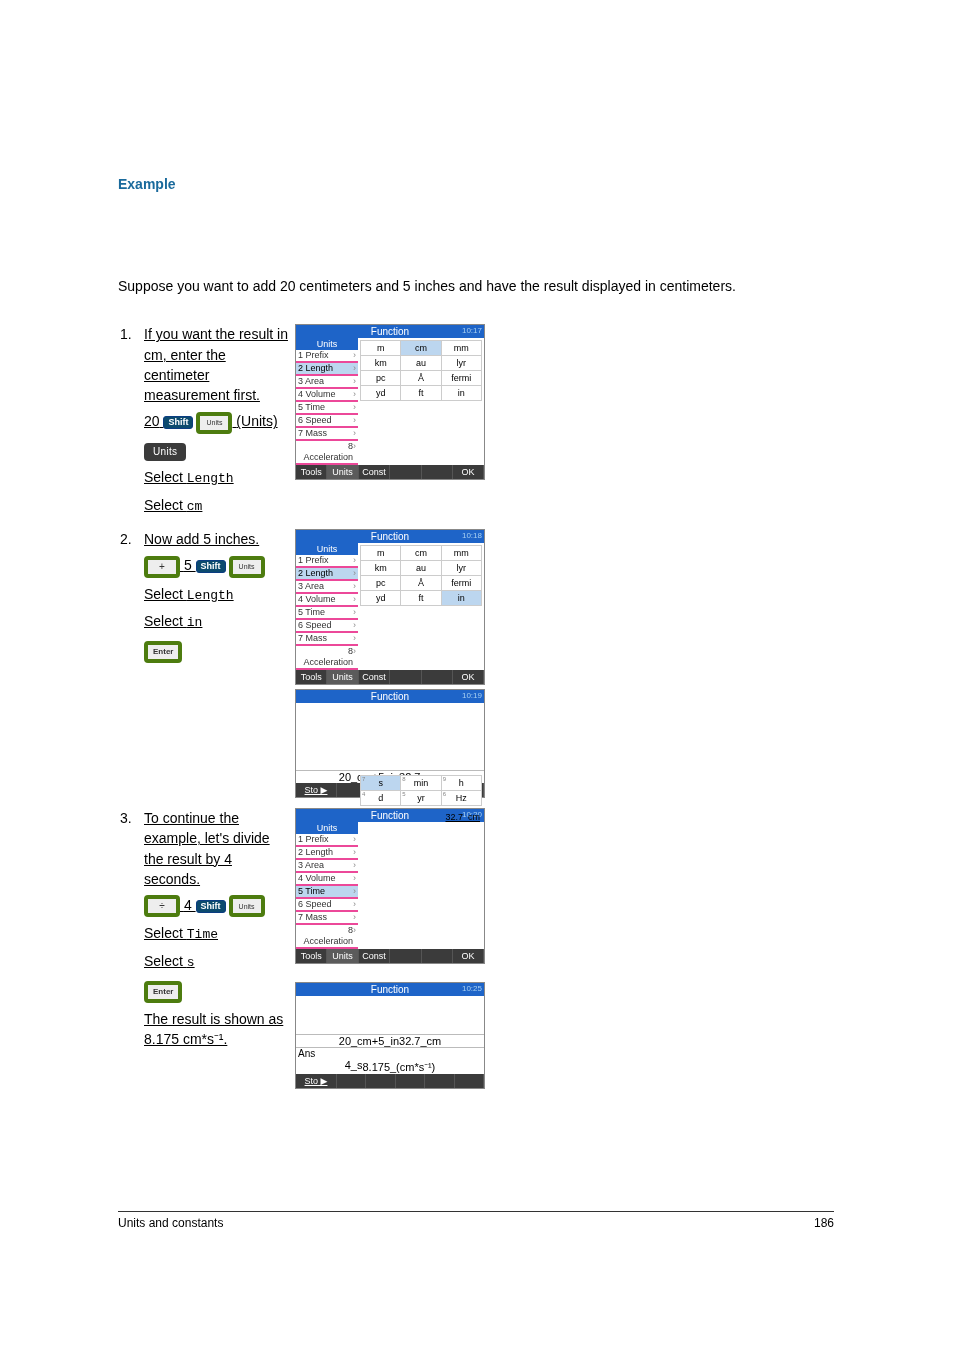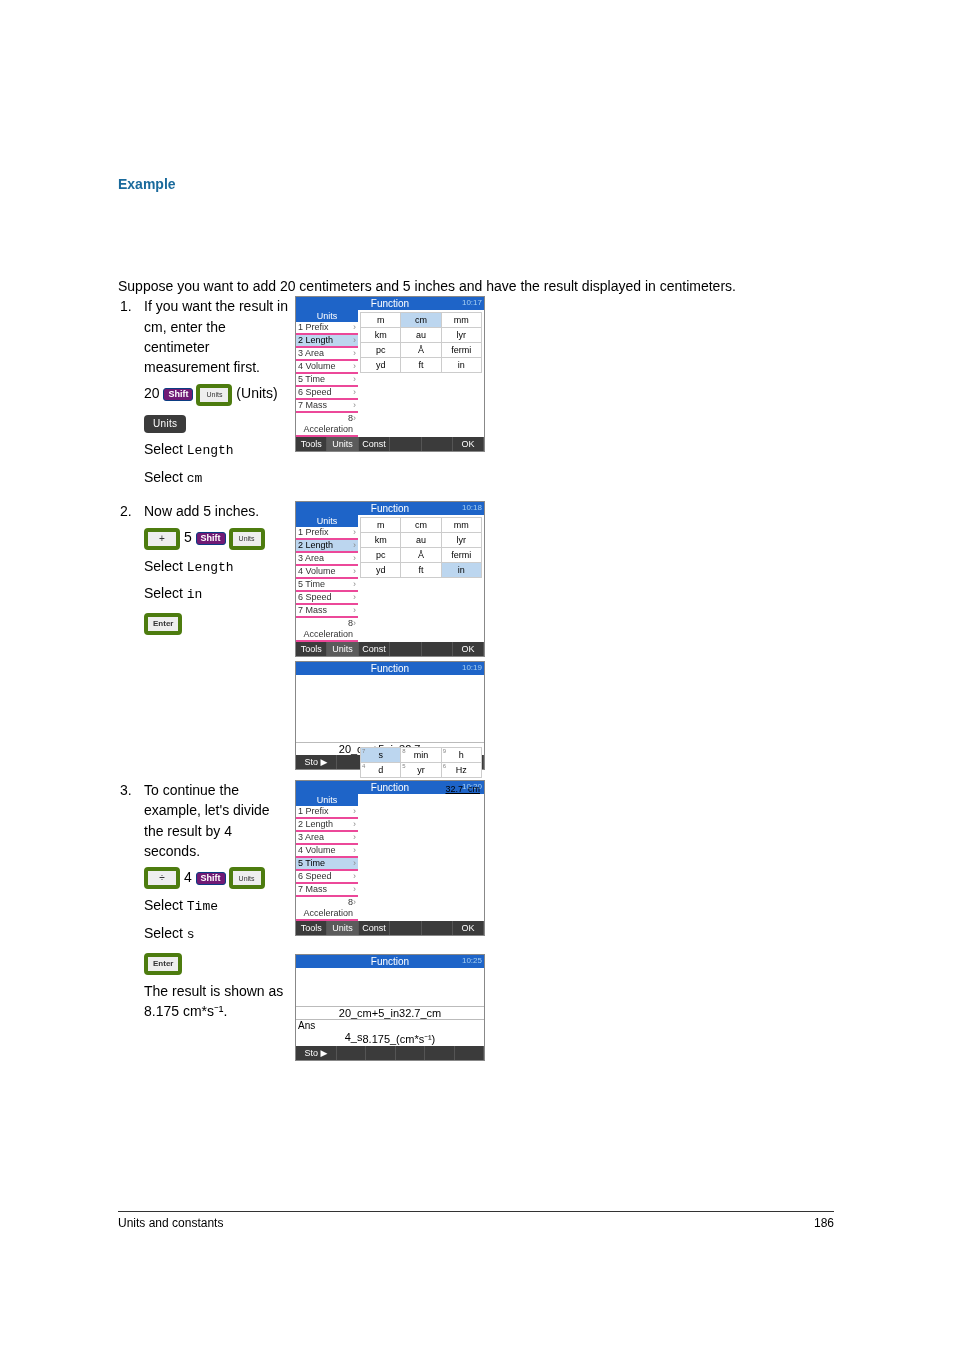--- a/index.html
+++ b/index.html
@@ -27,21 +27,21 @@
     color: #1a6a9c;
     font-size: 14px;
   }
   .main-col {
     flex: 1;
     color: #000;
   }
   .intro {
     font-size: 14px;
     line-height: 1.45;
-    margin-bottom: 0;
+    margin-bottom: 28px;
   }
   ol.steps {
     margin: 0;
     padding: 0;
     list-style: none;
   }
   ol.steps li {
     display: flex;
     align-items: flex-start;
     margin-bottom: 6px;
@@ -57,35 +57,36 @@
   .step-body {
     flex: 1;
     display: flex;
     align-items: flex-start;
   }
   .step-text {
     width: 145px;
     flex: 0 0 145px;
     font-size: 14px;
     line-height: 1.45;
+    text-decoration: underline;
   }
   .step-screens {
     flex: 1;
     padding-left: 6px;
   }
   .mono { font-family: "Courier New", monospace; font-size: 13px; }
   .keyline {
     display: inline-flex;
     align-items: center;
     gap: 3px;
     vertical-align: middle;
   }
   .key-shift {
     display: inline-block;
-    background: #701a75;
+    background: #0c4a6e;
     color: #fff;
     border: 1px solid #0b3d82;
     border-radius: 3px;
     font-size: 9px;
     font-weight: bold;
     padding: 1px 4px;
     line-height: 1;
   }
   .key-box {
     display: inline-flex;
@@ -205,21 +206,21 @@
     height: 14px;
   }
   .calc-footer .ftab {
     flex: 1;
     text-align: center;
     border-right: 1px solid #555;
     line-height: 14px;
   }
   .calc-footer .ftab.sel { background: #5b5b5b; }
   .calc-footer .ftab.ok { flex: 0 0 30px; }
-  .calc-footer .ftab.sto { flex: 0 0 40px; }
+  .calc-footer .ftab.sto { flex: 0 0 40px; text-decoration: underline; }
 
   .result-line {
     display: flex;
     justify-content: center;
     border-top: 1px solid #bbb;
     font-size: 11px;
     padding: 0 2px;
     color: #000;
   }
   .result-block {

